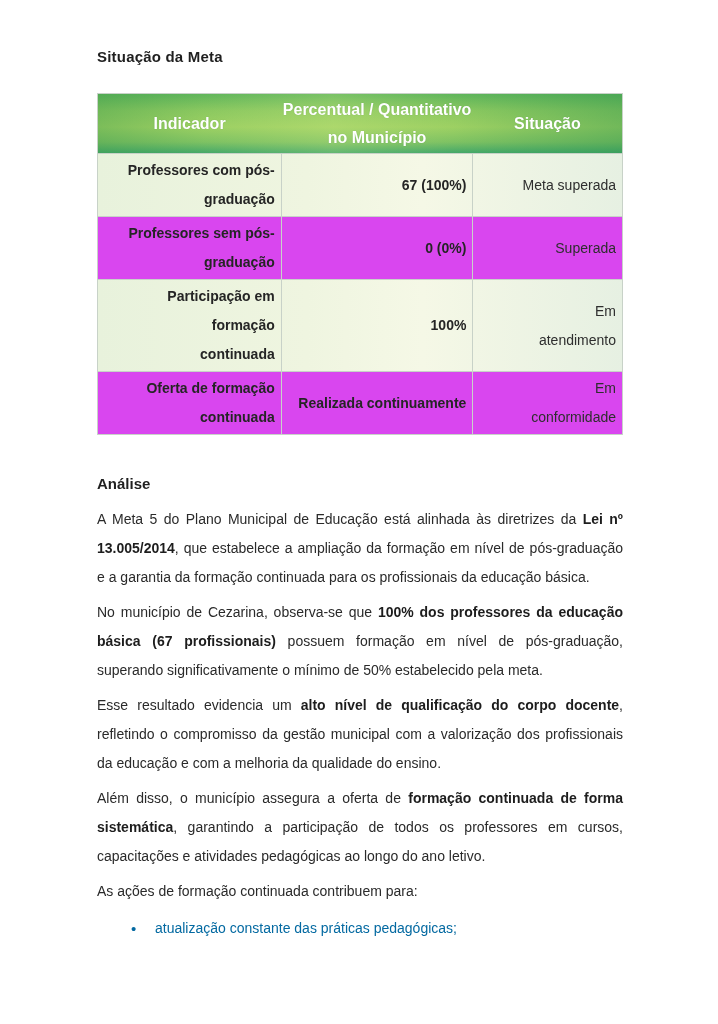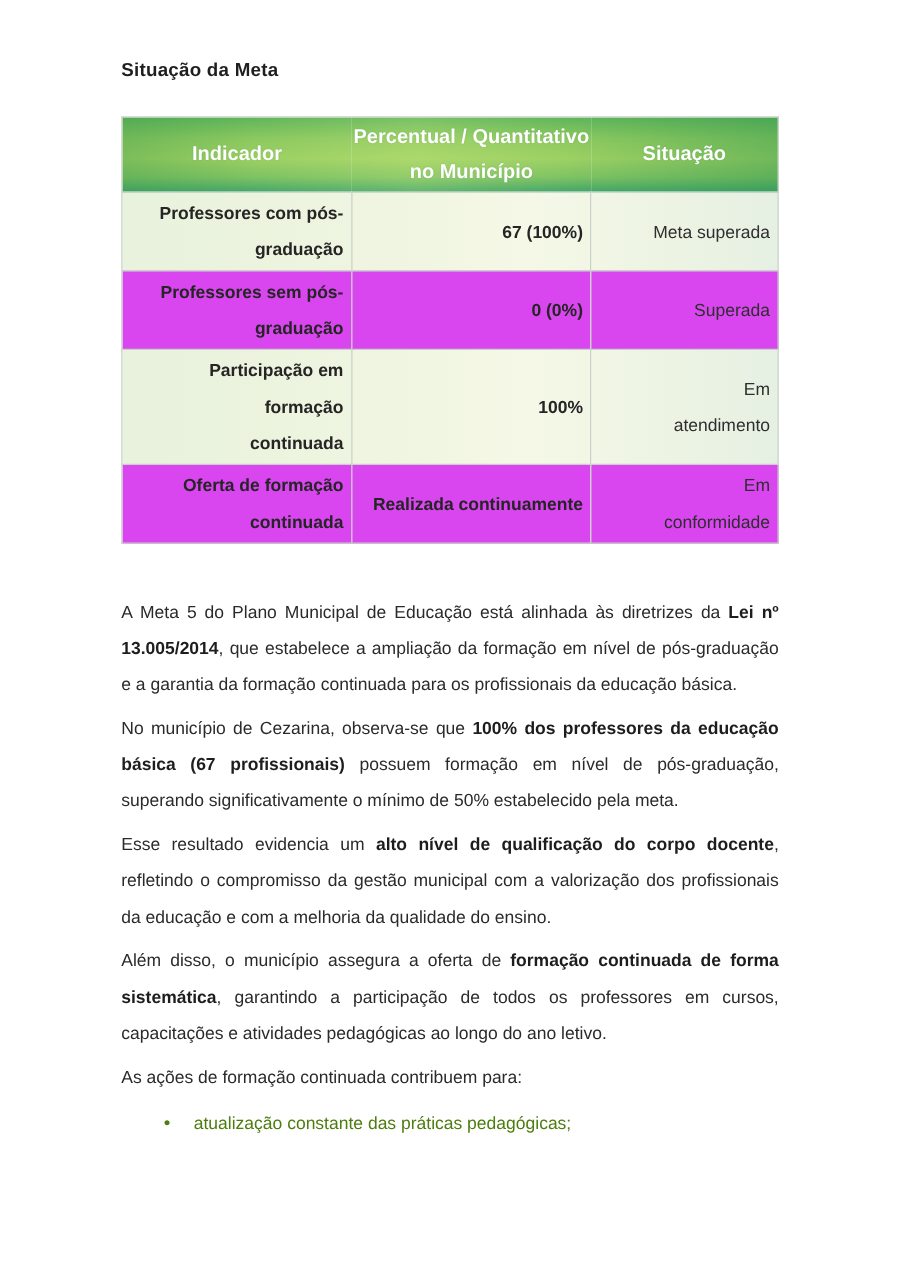--- a/index.html
+++ b/index.html
@@ -84,21 +84,21 @@
   .paragraphs p strong { font-weight: bold; color: #1d1d1d; }
   ul.bullet-list {
     list-style: none;
     margin-top: 8px;
   }
   ul.bullet-list li {
     position: relative;
     padding-left: 58px;
     font-size: 14px;
     line-height: 29px;
-    color: #4d7c0f;
+    color: #0369a1;
   }
   ul.bullet-list li::before {
     content: "\2022";
     position: absolute;
     left: 34px;
     top: 0;
     font-size: 15px;
   }
 </style>
 </head>
@@ -145,20 +145,21 @@
       <tr class="plain">
         <td class="col-indicator">Oferta de formação
 continuada</td>
         <td class="col-value">Realizada continuamente</td>
         <td class="col-status">Em
 conformidade</td>
       </tr>
     </tbody>
   </table>
 
+  <h2 class="analysis-title">Análise</h2>
 
   <div class="paragraphs" id="paragraphs">
       <p><span>A Meta 5 do Plano Municipal de Educação está alinhada às diretrizes da </span><strong>Lei nº 13.005/2014</strong><span>, que estabelece a ampliação da formação em nível de pós-graduação e a garantia da formação continuada para os profissionais da educação básica.</span></p>
       <p><span>No município de Cezarina, observa-se que </span><strong>100% dos professores da educação básica (67 profissionais)</strong><span> possuem formação em nível de pós-graduação, superando significativamente o mínimo de 50% estabelecido pela meta.</span></p>
       <p><span>Esse resultado evidencia um </span><strong>alto nível de qualificação do corpo docente</strong><span>, refletindo o compromisso da gestão municipal com a valorização dos profissionais da educação e com a melhoria da qualidade do ensino.</span></p>
       <p><span>Além disso, o município assegura a oferta de </span><strong>formação continuada de forma sistemática</strong><span>, garantindo a participação de todos os professores em cursos, capacitações e atividades pedagógicas ao longo do ano letivo.</span></p>
       <p><span>As ações de formação continuada contribuem para:</span></p>
     </div>
 
   <ul class="bullet-list" id="bullets">

